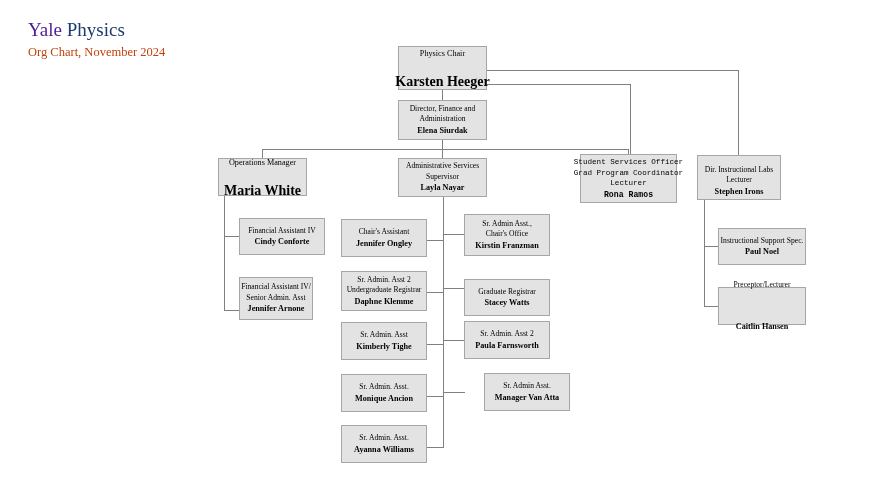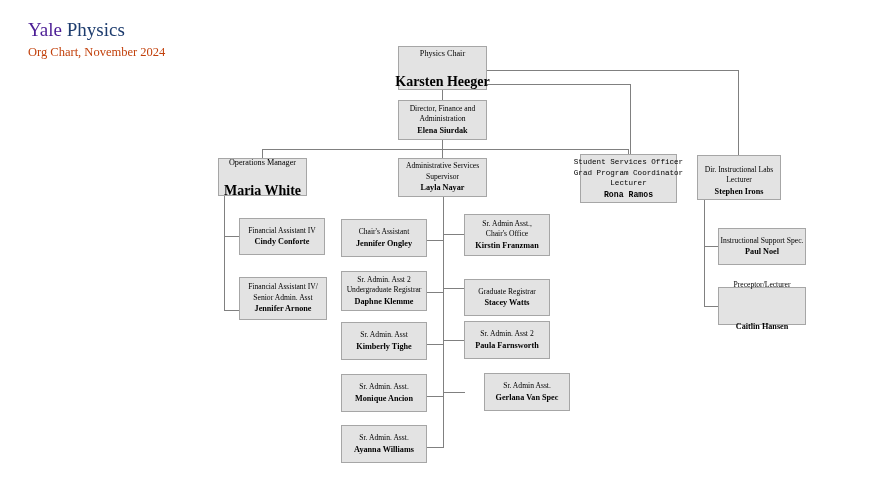--- a/index.html
+++ b/index.html
@@ -163,21 +163,21 @@
     <div class="title-line">Dir. Instructional Labs</div>
     <div class="title-line">Lecturer</div>
     <div class="person">Stephen Irons</div>
   </div>
 
   <div class="node" style="left:239px; top:218px; width:86px; height:37px;">
     <div class="title-line">Financial Assistant IV</div>
     <div class="person">Cindy Conforte</div>
   </div>
 
-  <div class="node" style="left:239px; top:277px; width:88px; height:43px;">
+  <div class="node" style="left:239px; top:277px; width:74px; height:43px;">
     <div class="title-line">Financial Assistant IV/</div>
     <div class="title-line">Senior Admin. Asst</div>
     <div class="person">Jennifer Arnone</div>
   </div>
 
   <div class="node" style="left:341px; top:219px; width:86px; height:38px;">
     <div class="title-line">Chair's Assistant</div>
     <div class="person">Jennifer Ongley</div>
   </div>
 
@@ -213,21 +213,21 @@
     <div class="person">Stacey Watts</div>
   </div>
 
   <div class="node" style="left:464px; top:321px; width:86px; height:38px;">
     <div class="title-line">Sr. Admin. Asst 2</div>
     <div class="person">Paula Farnsworth</div>
   </div>
 
   <div class="node" style="left:464px; top:373px; width:86px; height:38px;margin-left:20px;">
     <div class="title-line">Sr. Admin Asst.</div>
-    <div class="person">Gerlana Van Spec</div>
+    <div class="person">Manager Van Atta</div>
   </div>
 
   <div class="node" style="left:718px; top:228px; width:88px; height:37px;">
     <div class="title-line">Instructional Support Spec.</div>
     <div class="person">Paul Noel</div>
   </div>
 
   <div class="node" style="left:718px; top:287px; width:88px; height:38px;gap:30px;">
     <div class="title-line">Preceptor/Lecturer</div>
     <div class="person">Caitlin Hansen</div>

